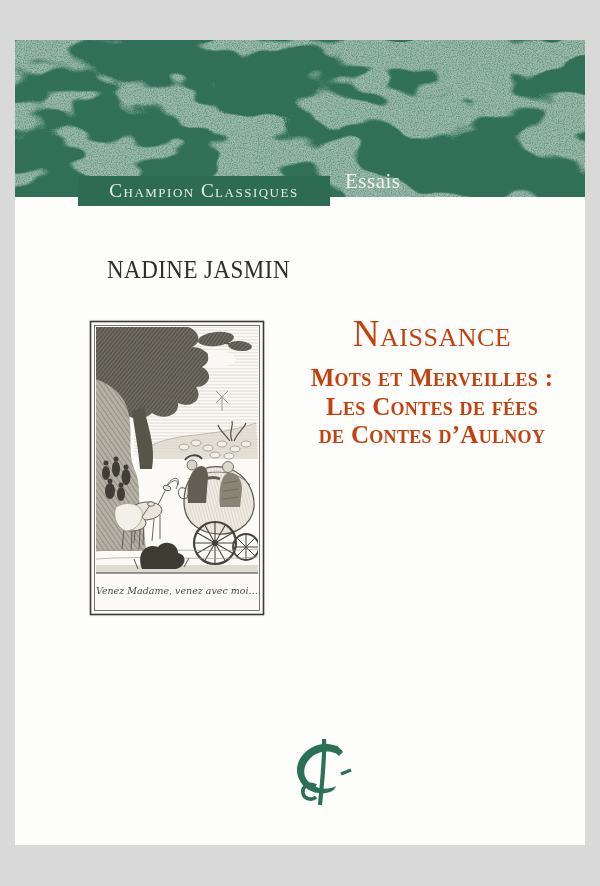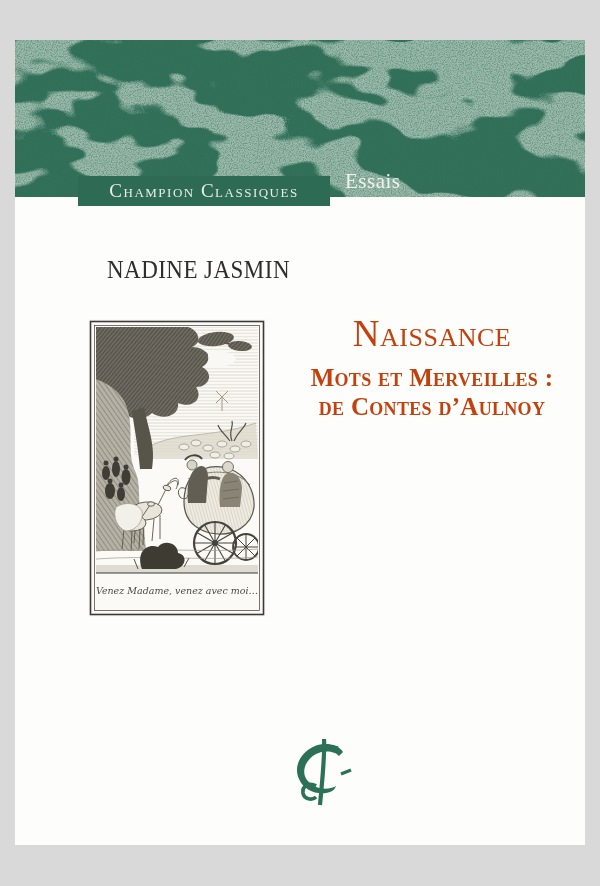--- a/index.html
+++ b/index.html
@@ -223,20 +223,21 @@
         <rect x="6.5" y="6.5" width="165" height="285" fill="none" stroke="#3a3a3a" stroke-width="0.7"></rect>
         <line x1="8" y1="254" x2="170" y2="254" stroke="#3a3a3a" stroke-width="1"></line>
         <text x="89" y="275" text-anchor="middle" font-size="9.5" font-style="italic" font-family="DejaVu Serif, serif" fill="#4a4a46">Venez Madame, venez avec moi…</text>
       </svg>
     </div>
 
     <div class="title-block">
       <div class="title-line">Naissance</div>
       <div class="subtitle-block">
         <div class="subtitle-line">Mots et Merveilles :</div>
+        <div class="subtitle-line">Les Contes de fées</div>
         <div class="subtitle-line">de Contes d’Aulnoy</div>
       </div>
     </div>
 
     <div class="logo">
       <svg width="64" height="70" viewBox="0 0 64 70">
         <g fill="none" stroke="#2c7057">
           <path d="M54,15 C49,7 36,5 26,9 C12,15 4,29 10,42 C15,54 30,59 41,55 C44,54 46,52 47,49 C38,54 25,52 18,43 C12,35 16,23 27,17 C35,13 46,14 50,19 Z" fill="#2c7057" stroke="none"></path>
           <path d="M52,37 L62,33" stroke-width="3.5"></path>
           <path d="M35,2 C36,20 33,45 31,68" stroke-width="4.2"></path>

